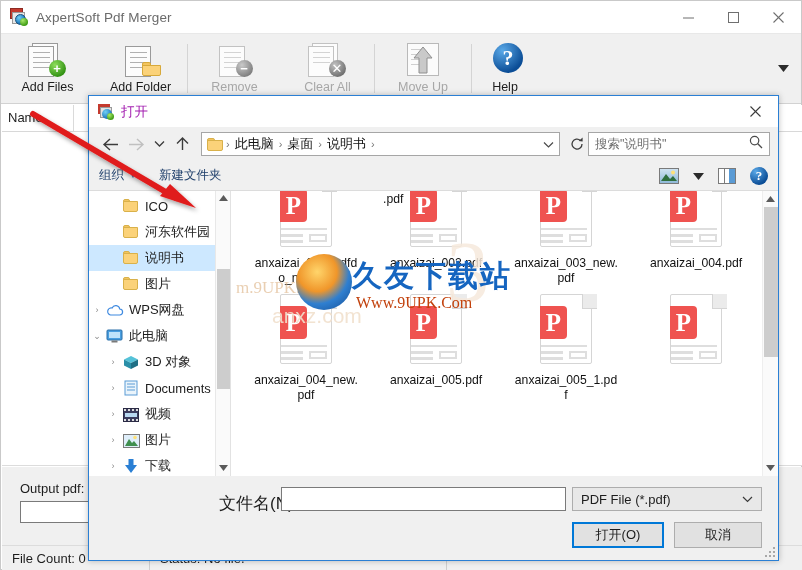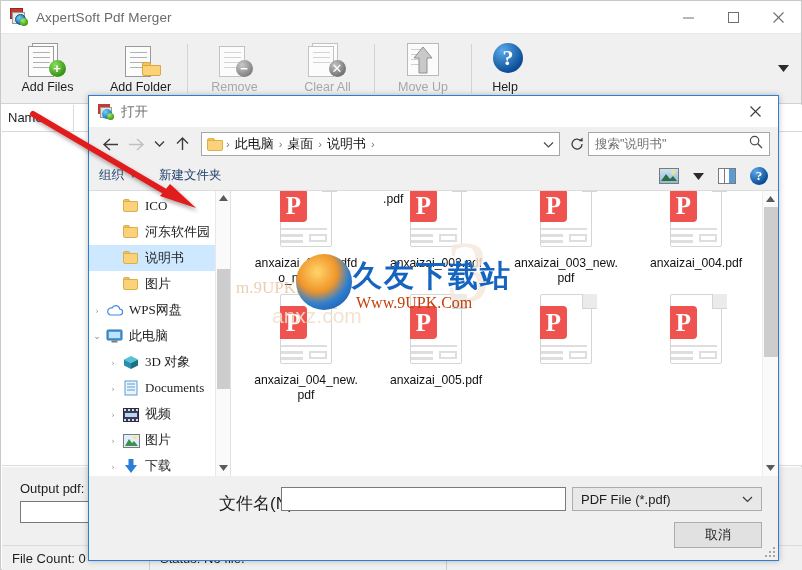--- a/index.html
+++ b/index.html
@@ -126,21 +126,21 @@
   .dlg-titlebar {
     height: 31px; background: #ffffff; display: flex; align-items: center; flex: none;
   }
   .dlg-ticon { width:16px; height:16px; margin-left:9px; margin-right:7px; position:relative; flex:none; }
   .dlg-ticon .s1 { position:absolute; left:0; top:0; width:12px; height:10px; background:#c43a2e; }
   .dlg-ticon .s2 { position:absolute; left:2px; top:3px; width:12px; height:11px; background:#e3e3e3; border:1px solid #9a9a9a;}
   .dlg-ticon .s3 { position:absolute; left:4px; top:5px; width:10px; height:10px; border-radius:50%;
       background: radial-gradient(circle at 35% 30%, #6fd0f5, #1a73b8 70%); }
   .dlg-ticon .s4 { position:absolute; left:9px; top:9px; width:7px; height:7px; border-radius:50%;
       background: radial-gradient(circle at 35% 30%, #a9e86a, #3f9c14 70%); }
-  .dlg-title { font-size:13.5px; color:#737373; }
+  .dlg-title { font-size:13.5px; color:#a21caf; }
   .dlg-close {
     margin-left:auto; width:46px; height:31px; display:flex; align-items:center; justify-content:center; color:#3b3b3b;
   }
 
   .dlg-navbar { height:34px; display:flex; align-items:center; padding:0 8px; flex:none; background:#f0f0f0;}
   .nav-ico { width:26px; height:26px; display:flex; align-items:center; justify-content:center; color:#3c3c3c; flex:none;}
   .nav-ico.dim { color:#c0c0c0; }
   .nav-ico.small { width:20px; }
   .crumbbar {
     flex:1; height:24px; background:#fff; border:1px solid #a6a6a6;
@@ -173,21 +173,21 @@
       background: radial-gradient(circle at 32% 26%, #5aa9e8, #0b4d96 72%);
       color:#fff; font-size:13px; font-weight:bold; text-align:center; line-height:18px;
       font-family:"Liberation Serif", serif;}
 
   .dlg-body { flex:1; display:flex; background:#fff; min-height:0; }
   .nav-pane {
     width:142px; background:#fff; position:relative; overflow:hidden;
     border-right:1px solid #e2e2e2;
   }
   .tree { padding-top:2px; }
-  .tnode { height:26px; display:flex; align-items:center; font-size:13px; color:#1d1d1d; white-space:nowrap;font-family:Liberation Serif, serif; }
+  .tnode { height:26px; display:flex; align-items:center; font-size:13px; color:#1d1d1d; white-space:nowrap; }
   .tnode.sel { background:#cde8ff; }
   .tw { width:16px; text-align:center; color:#8a8a8a; font-size:9px; flex:none; }
   .tico { width:20px; height:18px; flex:none; margin-right:4px; position:relative; }
   .fold { position:absolute; left:2px; top:2px; width:15px; height:13px; }
   .fold .b { position:absolute; left:0; top:2px; width:15px; height:11px; background:#fbd279; border:1px solid #d9b14a; border-radius:0 0 2px 2px;}
   .fold .t { position:absolute; left:0; top:0; width:7px; height:4px; background:#f3c45f; border:1px solid #d9b14a; border-radius:2px 2px 0 0;}
   .nav-scroll { position:absolute; right:0; top:0; bottom:0; width:15px; background:#fafafa; border-left:1px solid #e8e8e8;}
   .nav-scroll .sb-arrow { height:15px; text-align:center; font-size:9px; color:#5a5a5a; line-height:15px;}
   .nav-scroll .sb-arrow.bot { position:absolute; bottom:0; left:0; right:0; }
   .nav-scroll .thumb { position:absolute; left:1px; width:13px; top:78px; height:120px; background:#cdcdcd; }
@@ -804,20 +804,21 @@
               <div class="page"></div>
                 <div class="corner"></div>
               <div class="pblock">
                   <div class="pl">P</div>
                 </div>
               <div class="tl1"></div>
                 <div class="tl2"></div>
                 <div class="tl3"></div>
                 <div class="tbox"></div>
             </div>
+            <div class="fname">anxaizai_005_1.pdf</div>
           </div>
 
           <div class="fitem">
             <div class="pdf-icon">
               <div class="page"></div>
                 <div class="corner"></div>
               <div class="pblock">
                   <div class="pl">P</div>
                 </div>
               <div class="tl1"></div>
@@ -849,20 +850,21 @@
       <div class="fn-label">文件名(N):</div>
       <div class="fn-input"></div>
       <div class="filter-select">
         <span>PDF File (*.pdf)</span>
         <span class="fcaret">
           <svg width="11" height="7" viewBox="0 0 11 7">
               <path d="M1 1 L5.5 5.5 L10 1" stroke="#3a3a3a" stroke-width="1.2" fill="none"></path>
             </svg>
         </span>
       </div>
+      <div class="btn-open">打开(O)</div>
       <div class="btn-cancel">取消</div>
       <div class="grip">
         <i style="right:0;bottom:0"></i>
           <i style="right:4px;bottom:0"></i>
           <i style="right:8px;bottom:0"></i>
         <i style="right:0;bottom:4px"></i>
           <i style="right:4px;bottom:4px"></i>
         <i style="right:0;bottom:8px"></i>
       </div>
     </div>

